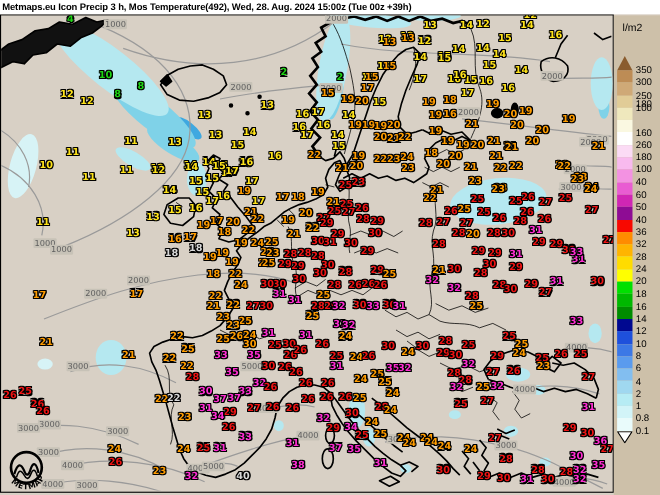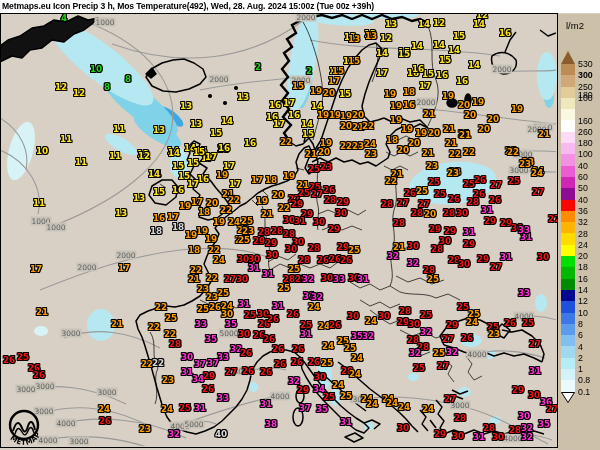--- a/index.html
+++ b/index.html
@@ -642,22 +642,22 @@
         <div class="band" style="background: rgb(30, 80, 220);"></div>
         <div class="band" style="background: rgb(60, 120, 230);"></div>
         <div class="band" style="background: rgb(90, 155, 238);"></div>
         <div class="band" style="background: rgb(130, 190, 240);"></div>
         <div class="band" style="background: rgb(160, 216, 240);"></div>
         <div class="band" style="background: rgb(182, 236, 244);"></div>
         <div class="band" style="background: rgb(210, 244, 248);"></div>
         <div class="band" style="background: rgb(233, 251, 251);"></div>
       </div>
     <div id="legend-labels">
-        <span class="bl" style="top: 0px;">530</span>
-        <span class="bl" style="top: 11.3px; font-weight: bold;">300</span>
+        <span class="bl" style="top: 0px;">350</span>
+        <span class="bl" style="top: 11.3px;">300</span>
         <span class="bl" style="top: 22.6px;">250</span>
         <span class="bl" style="top: 33.9px;">100</span>
         <span class="bl" style="top: 31px;">180</span>
         <span class="bl" style="top: 56.5px;">160</span>
         <span class="bl" style="top: 67.8px;">260</span>
         <span class="bl" style="top: 79.1px;">180</span>
         <span class="bl" style="top: 90.4px;">100</span>
         <span class="bl" style="top: 101.7px;">40</span>
         <span class="bl" style="top: 113px;">60</span>
         <span class="bl" style="top: 124.3px;">50</span>

